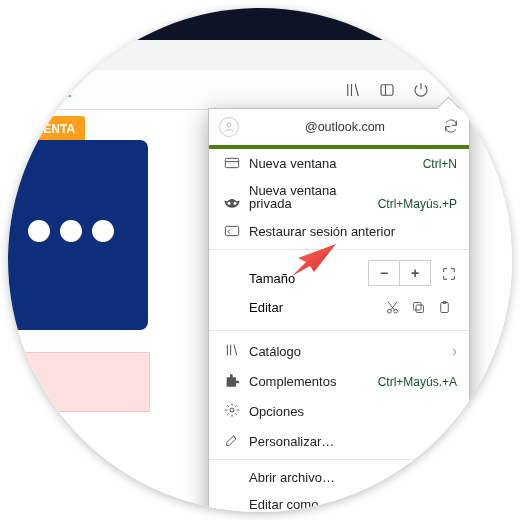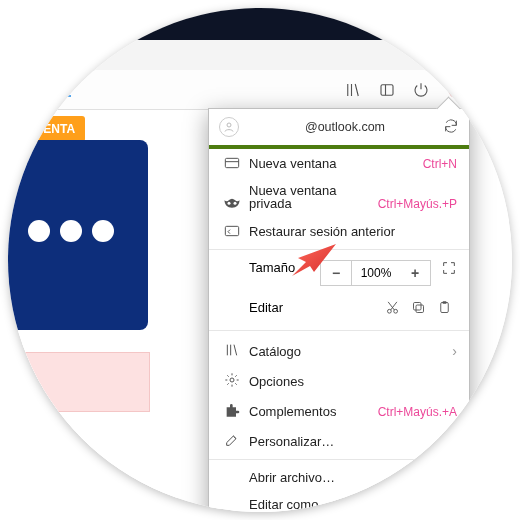--- a/index.html
+++ b/index.html
@@ -142,25 +142,25 @@
   .menu-header .email { flex: 1; text-align: center; font-size: 12.5px; color:#333; }
   .menu-header .refresh { width: 18px; text-align: right; color:#555; }
   .menu-item {
     display: flex; align-items: flex-end;
     padding: 7px 12px;
     color: #222;
     line-height: 1;
   }
   .menu-item .mi-icon { width: 22px; display:flex; align-items:center; justify-content:center; color:#555; }
   .menu-item .mi-label { flex: 1; padding-left: 6px; }
-  .menu-item .mi-short { color: #ec4899; font-size: 12px; }
+  .menu-item .mi-short { color: #14532d; font-size: 12px; }
   .menu-item .mi-chevron { color: #999; font-size: 14px; padding-left:6px; }
   .menu-sep { height: 1px; background: #e6e6e6; margin: 4px 0; }
   .zoom-row {
-    display:flex; align-items:flex-start;
+    display:flex; align-items:flex-end;
     padding: 6px 12px;
   }
   .zoom-row .lbl { flex: 1; padding-left: 28px; }
   .zoom-btn {
     width: 30px; height: 24px;
     border: 1px solid #ccc;
     display:flex;align-items:center;justify-content:center;
     font-weight:700; color:#555;
     font-size:14px;
   }
@@ -298,21 +298,20 @@
             </svg>
           </span>
         <span class="mi-label">Restaurar sesión anterior</span>
       </div>
 
       <div class="menu-sep"></div>
 
       <div class="zoom-row">
         <span class="lbl">Tamaño</span>
         <div class="zoom-btn">−</div>
-        <div class="zoom-val">100%</div>
         <div class="zoom-btn" style="border-left:0">+</div>
         <div class="zoom-fs">
           <svg width="16" height="16" viewBox="0 0 24 24">
               <path class="il" d="M4 9V4h5M20 9V4h-5M4 15v5h5M20 15v5h-5"></path>
             </svg>
         </div>
       </div>
 
       <div class="edit-row">
         <span class="lbl">Editar</span>
@@ -344,34 +343,34 @@
             <svg width="16" height="16" viewBox="0 0 24 24">
               <path class="il" d="M5 4v16M10 4v16M15 4l4 16"></path>
             </svg>
           </span>
         <span class="mi-label">Catálogo</span>
         <span class="mi-chevron">›</span>
       </div>
       <div class="menu-item">
         <span class="mi-icon">
             <svg width="16" height="16" viewBox="0 0 24 24">
+              <path fill="#555" d="M4 8h5V5a2 2 0 1 1 4 0v3h5v5h3a2 2 0 1 1 0 4h-3v5H4z"></path>
+            </svg>
+          </span>
+        <span class="mi-label">Complementos</span>
+        <span class="mi-short">Ctrl+Mayús.+A</span>
+      </div>
+      <div class="menu-item">
+        <span class="mi-icon">
+            <svg width="16" height="16" viewBox="0 0 24 24">
               <circle class="il" cx="12" cy="12" r="3"></circle>
               <path class="il" d="M12 2v3M12 19v3M2 12h3M19 12h3M5 5l2 2M17 17l2 2M19 5l-2 2M7 17l-2 2"></path>
             </svg>
           </span>
         <span class="mi-label">Opciones</span>
-      </div>
-      <div class="menu-item">
-        <span class="mi-icon">
-            <svg width="16" height="16" viewBox="0 0 24 24">
-              <path fill="#555" d="M4 8h5V5a2 2 0 1 1 4 0v3h5v5h3a2 2 0 1 1 0 4h-3v5H4z"></path>
-            </svg>
-          </span>
-        <span class="mi-label">Complementos</span>
-        <span class="mi-short">Ctrl+Mayús.+A</span>
       </div>
       <div class="menu-item">
         <span class="mi-icon">
             <svg width="16" height="16" viewBox="0 0 24 24">
               <path class="il" d="M4 16l10-10 4 4-10 10H4z"></path>
               <path class="il" d="M14 6l4 4"></path>
             </svg>
           </span>
         <span class="mi-label">Personalizar…</span>
       </div>

